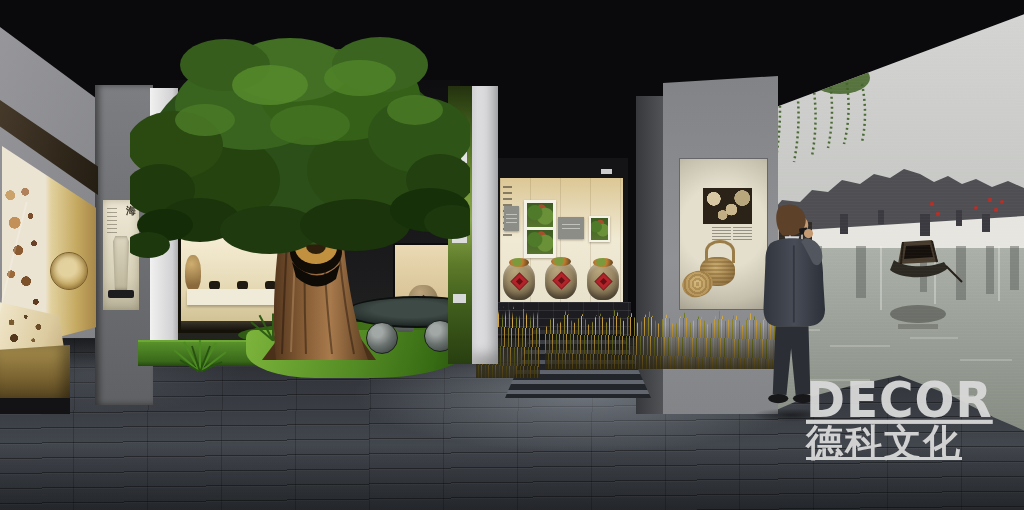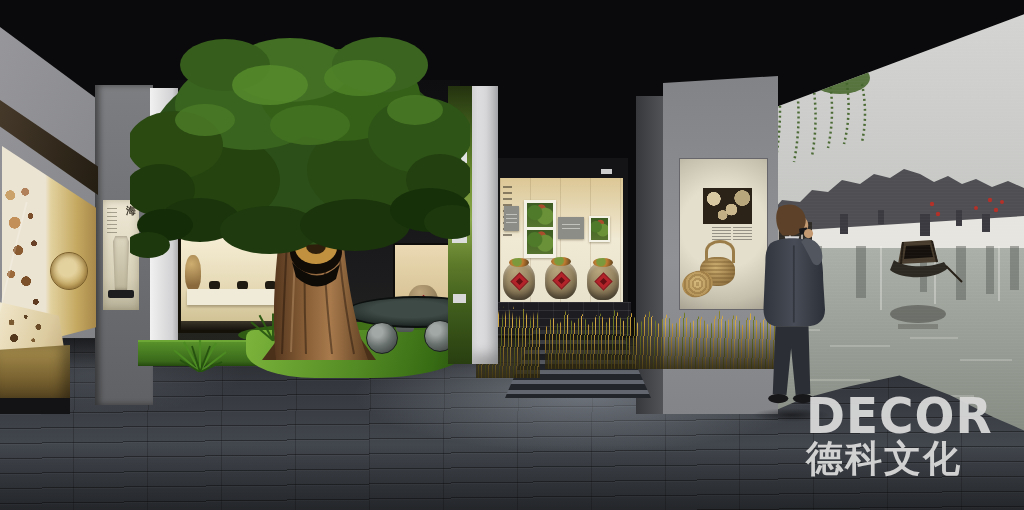--- a/index.html
+++ b/index.html
@@ -218,21 +218,21 @@
       repeating-radial-gradient(circle, rgba(120,90,40,.35) 0 2px, transparent 2px 4px),
       radial-gradient(circle at 50% 45%, #d8bc80, #a8854a 85%);}
 
   
   .mural{left:770px;top:8px;width:254px;height:440px;z-index:3;
     clip-path:polygon(0 23%,100% 1.4%,100% 96%,88% 93%,71% 88%,51% 83.5%,31% 86%,12% 89%,0 92%);}
   .mural::after{content:"";position:absolute;inset:0;opacity:.5;
     background:repeating-linear-gradient(0deg, rgba(255,255,255,.04) 0 1px, transparent 1px 3px);}
 
   
-  .wm{left:806px;top:394px;width:218px;z-index:10;color:var(--logo,#d9d9d9);opacity:.95;}
+  .wm{left:806px;top:378px;width:218px;z-index:10;color:var(--logo,#d9d9d9);opacity:.95;text-decoration:underline;}
   .wm-brand{font-size:47px;font-weight:800;letter-spacing:1px;line-height:.95;transform:scaleY(1.04);}
   .wm-co{font-size:37px;font-weight:700;letter-spacing:2px;line-height:1.1;}
 </style>
 </head>
 <body>
 
 <div class="stage">
 
   <div class="abs gray-slope"></div>
   <div class="abs floor"></div>

